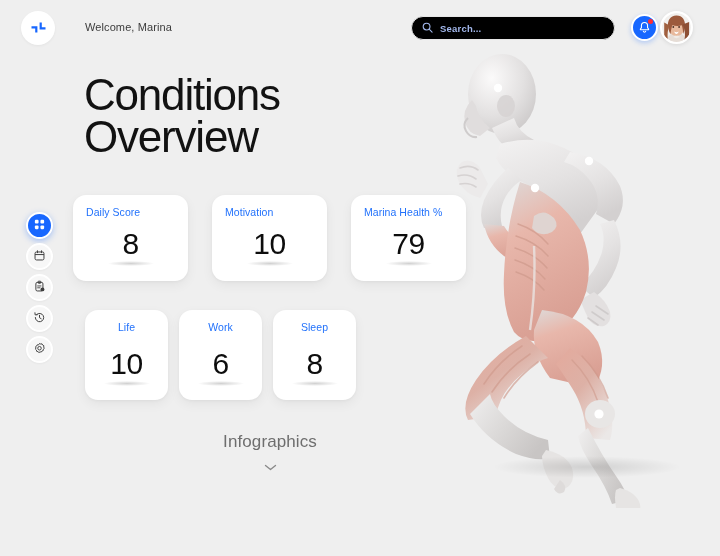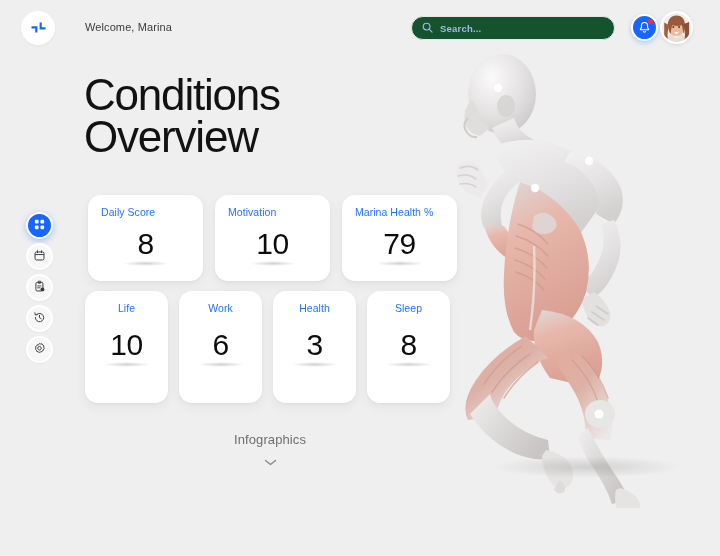--- a/index.html
+++ b/index.html
@@ -49,21 +49,21 @@
     color: #3c3c3c;
     letter-spacing: 0.1px;
   }
 
   .search-wrap {
     position: absolute;
     left: 411px;
     top: 16px;
     width: 204px;
     height: 24px;
-    background: #14532d;
+    background: #000000;
     border: 1px solid #e6e6e6;
     border-radius: 12px;
     display: flex;
     align-items: center;
     padding-left: 10px;
     gap: 7px;
   }
 
   .search-input {
     border: none;
@@ -155,43 +155,43 @@
     line-height: 0.96;
     font-weight: 300;
     color: #121212;
     letter-spacing: -1.2px;
     white-space: pre-line;
   }
 
   
   .cards-row1 {
     position: absolute;
-    left: 88px;
+    left: 73px;
     top: 195px;
     display: flex;
-    gap: 12px;
+    gap: 24px;
   }
   .cards-row2 {
     position: absolute;
     left: 85px;
     top: 291px;
     display: flex;
     gap: 11px;
   }
 
   .card {
     background: #ffffff;
     border-radius: 13px;
     box-shadow: 0 4px 12px rgba(0,0,0,0.055), 0 1px 3px rgba(0,0,0,0.04);
     position: relative;
     padding-top: 11px;
     cursor: pointer;
   }
   .card.wide  { width: 115px; height: 86px; }
-  .card.small { width: 83px;  height: 112px; }
+  .card.small { width: 83px;  height: 90px; margin-top: 19px; }
 
   .card-label {
     font-size: 10.5px;
     color: #2372fb;
     letter-spacing: 0.05px;
   }
   .card.wide .card-label  { margin-left: 13px; }
   .card.small .card-label { text-align: center; }
 
   .card-value {
@@ -224,21 +224,21 @@
     position: absolute;
     left: 0;
     top: 432px;
     width: 540px;
     display: flex;
     flex-direction: column;
     align-items: center;
     cursor: pointer;
   }
   .infographics-label {
-    font-size: 13px;
+    font-size: 17px;
     color: #6e6e6e;
     letter-spacing: 0.1px;
   }
   .chev { margin-top: 5px; }
 
   
   .figure-wrap {
     position: absolute;
     right: 0;
     top: 48px;
@@ -398,25 +398,20 @@
     <div class="card-value">10</div>
     <div class="value-shadow"></div>
   </div>
 
   <div class="card small">
     <div class="card-label">Work</div>
     <div class="card-value">6</div>
     <div class="value-shadow"></div>
   </div>
 
-  <div class="card small">
-    <div class="card-label">Health</div>
-    <div class="card-value">3</div>
-    <div class="value-shadow"></div>
-  </div>
 
   <div class="card small">
     <div class="card-label">Sleep</div>
     <div class="card-value">8</div>
     <div class="value-shadow"></div>
   </div>
 </div>
 
 <div class="infographics">
   <div class="infographics-label">Infographics</div>

